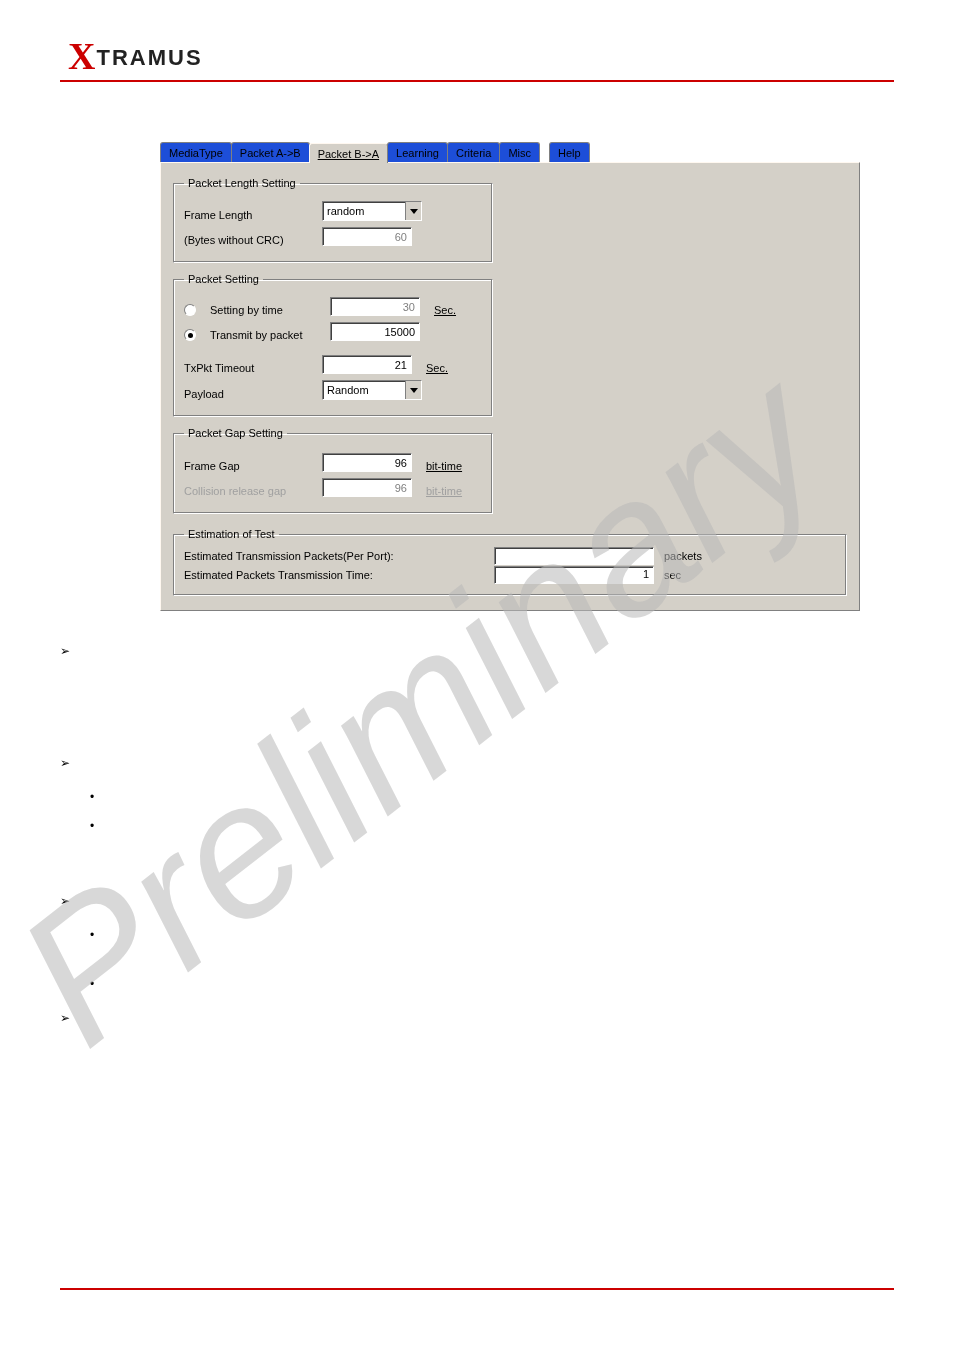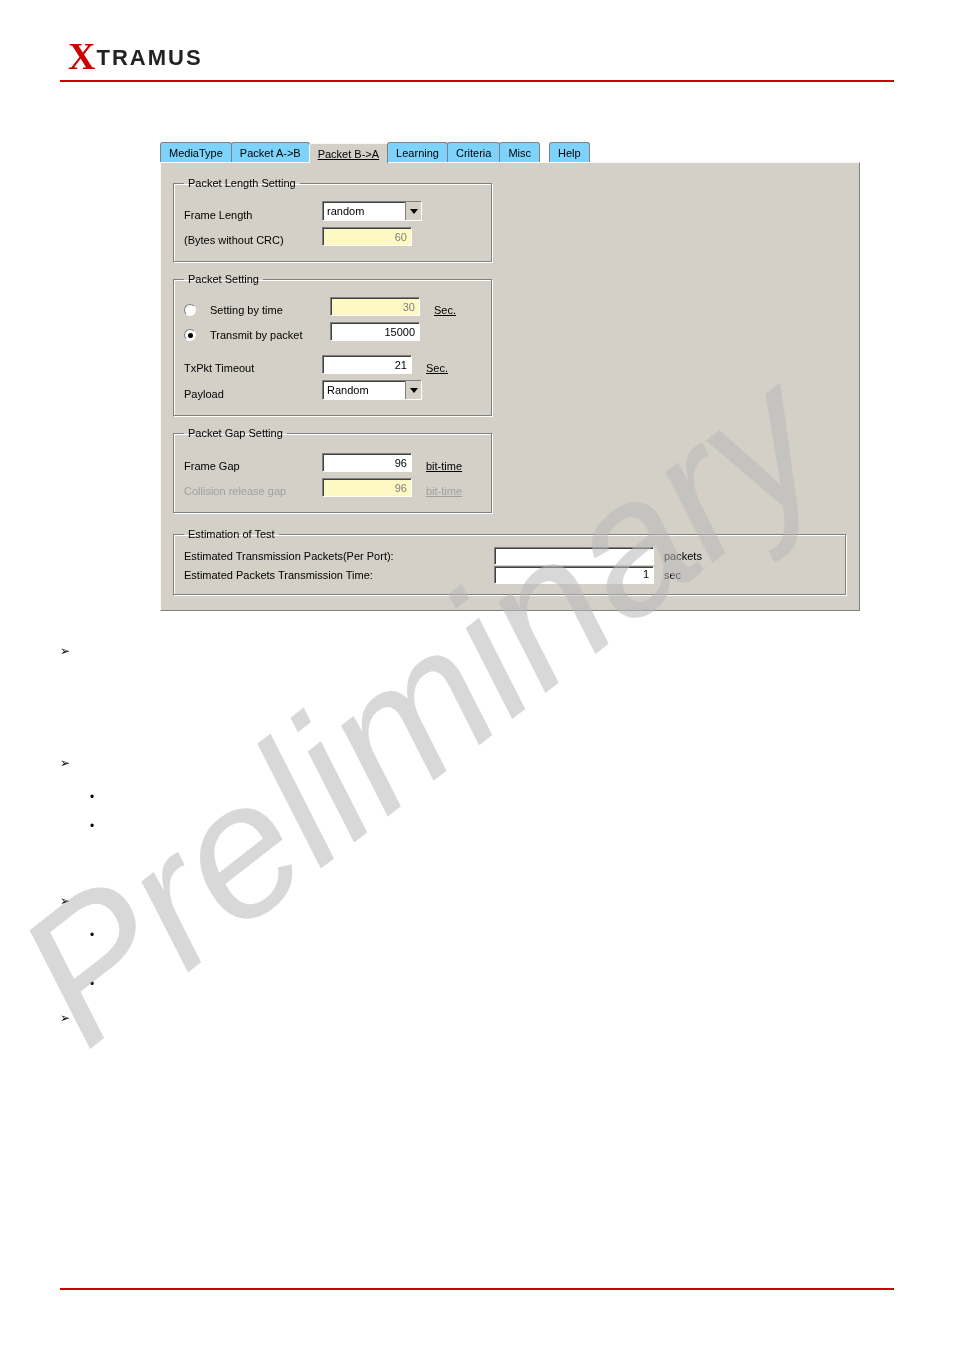--- a/index.html
+++ b/index.html
@@ -50,21 +50,21 @@
   .tabstrip {
     display: flex;
     align-items: flex-end;
     font-size: 11px;
     font-family: Tahoma, Arial, sans-serif;
     color: #000;
     position: relative;
     z-index: 2;
   }
   .tab {
-    background: #7dd3fc;
+    background: #1d4ed8;
     border: 1px solid #808080;
     border-bottom: none;
     padding: 3px 8px 3px 8px;
     margin-right: -1px;
     border-radius: 3px 3px 0 0;
     cursor: pointer;
     height: 20px;
     display: inline-flex;
     align-items: center;
   }
@@ -122,21 +122,21 @@
     border: 1px solid #808080;
     border-right-color: #fff;
     border-bottom-color: #fff;
     box-shadow: inset 1px 1px 0 #404040;
     height: 19px;
     padding: 1px 4px 1px 4px;
     text-align: right;
     width: 90px;
   }
   .win-input.disabled {
-    background: #fef9c3;
+    background: #ffffff;
     color: #808080;
     padding-left: 24px;
   }
   .win-select {
     display: inline-flex;
     align-items: center;
     background: #fff;
     border: 1px solid #808080;
     border-right-color: #fff;
     border-bottom-color: #fff;

